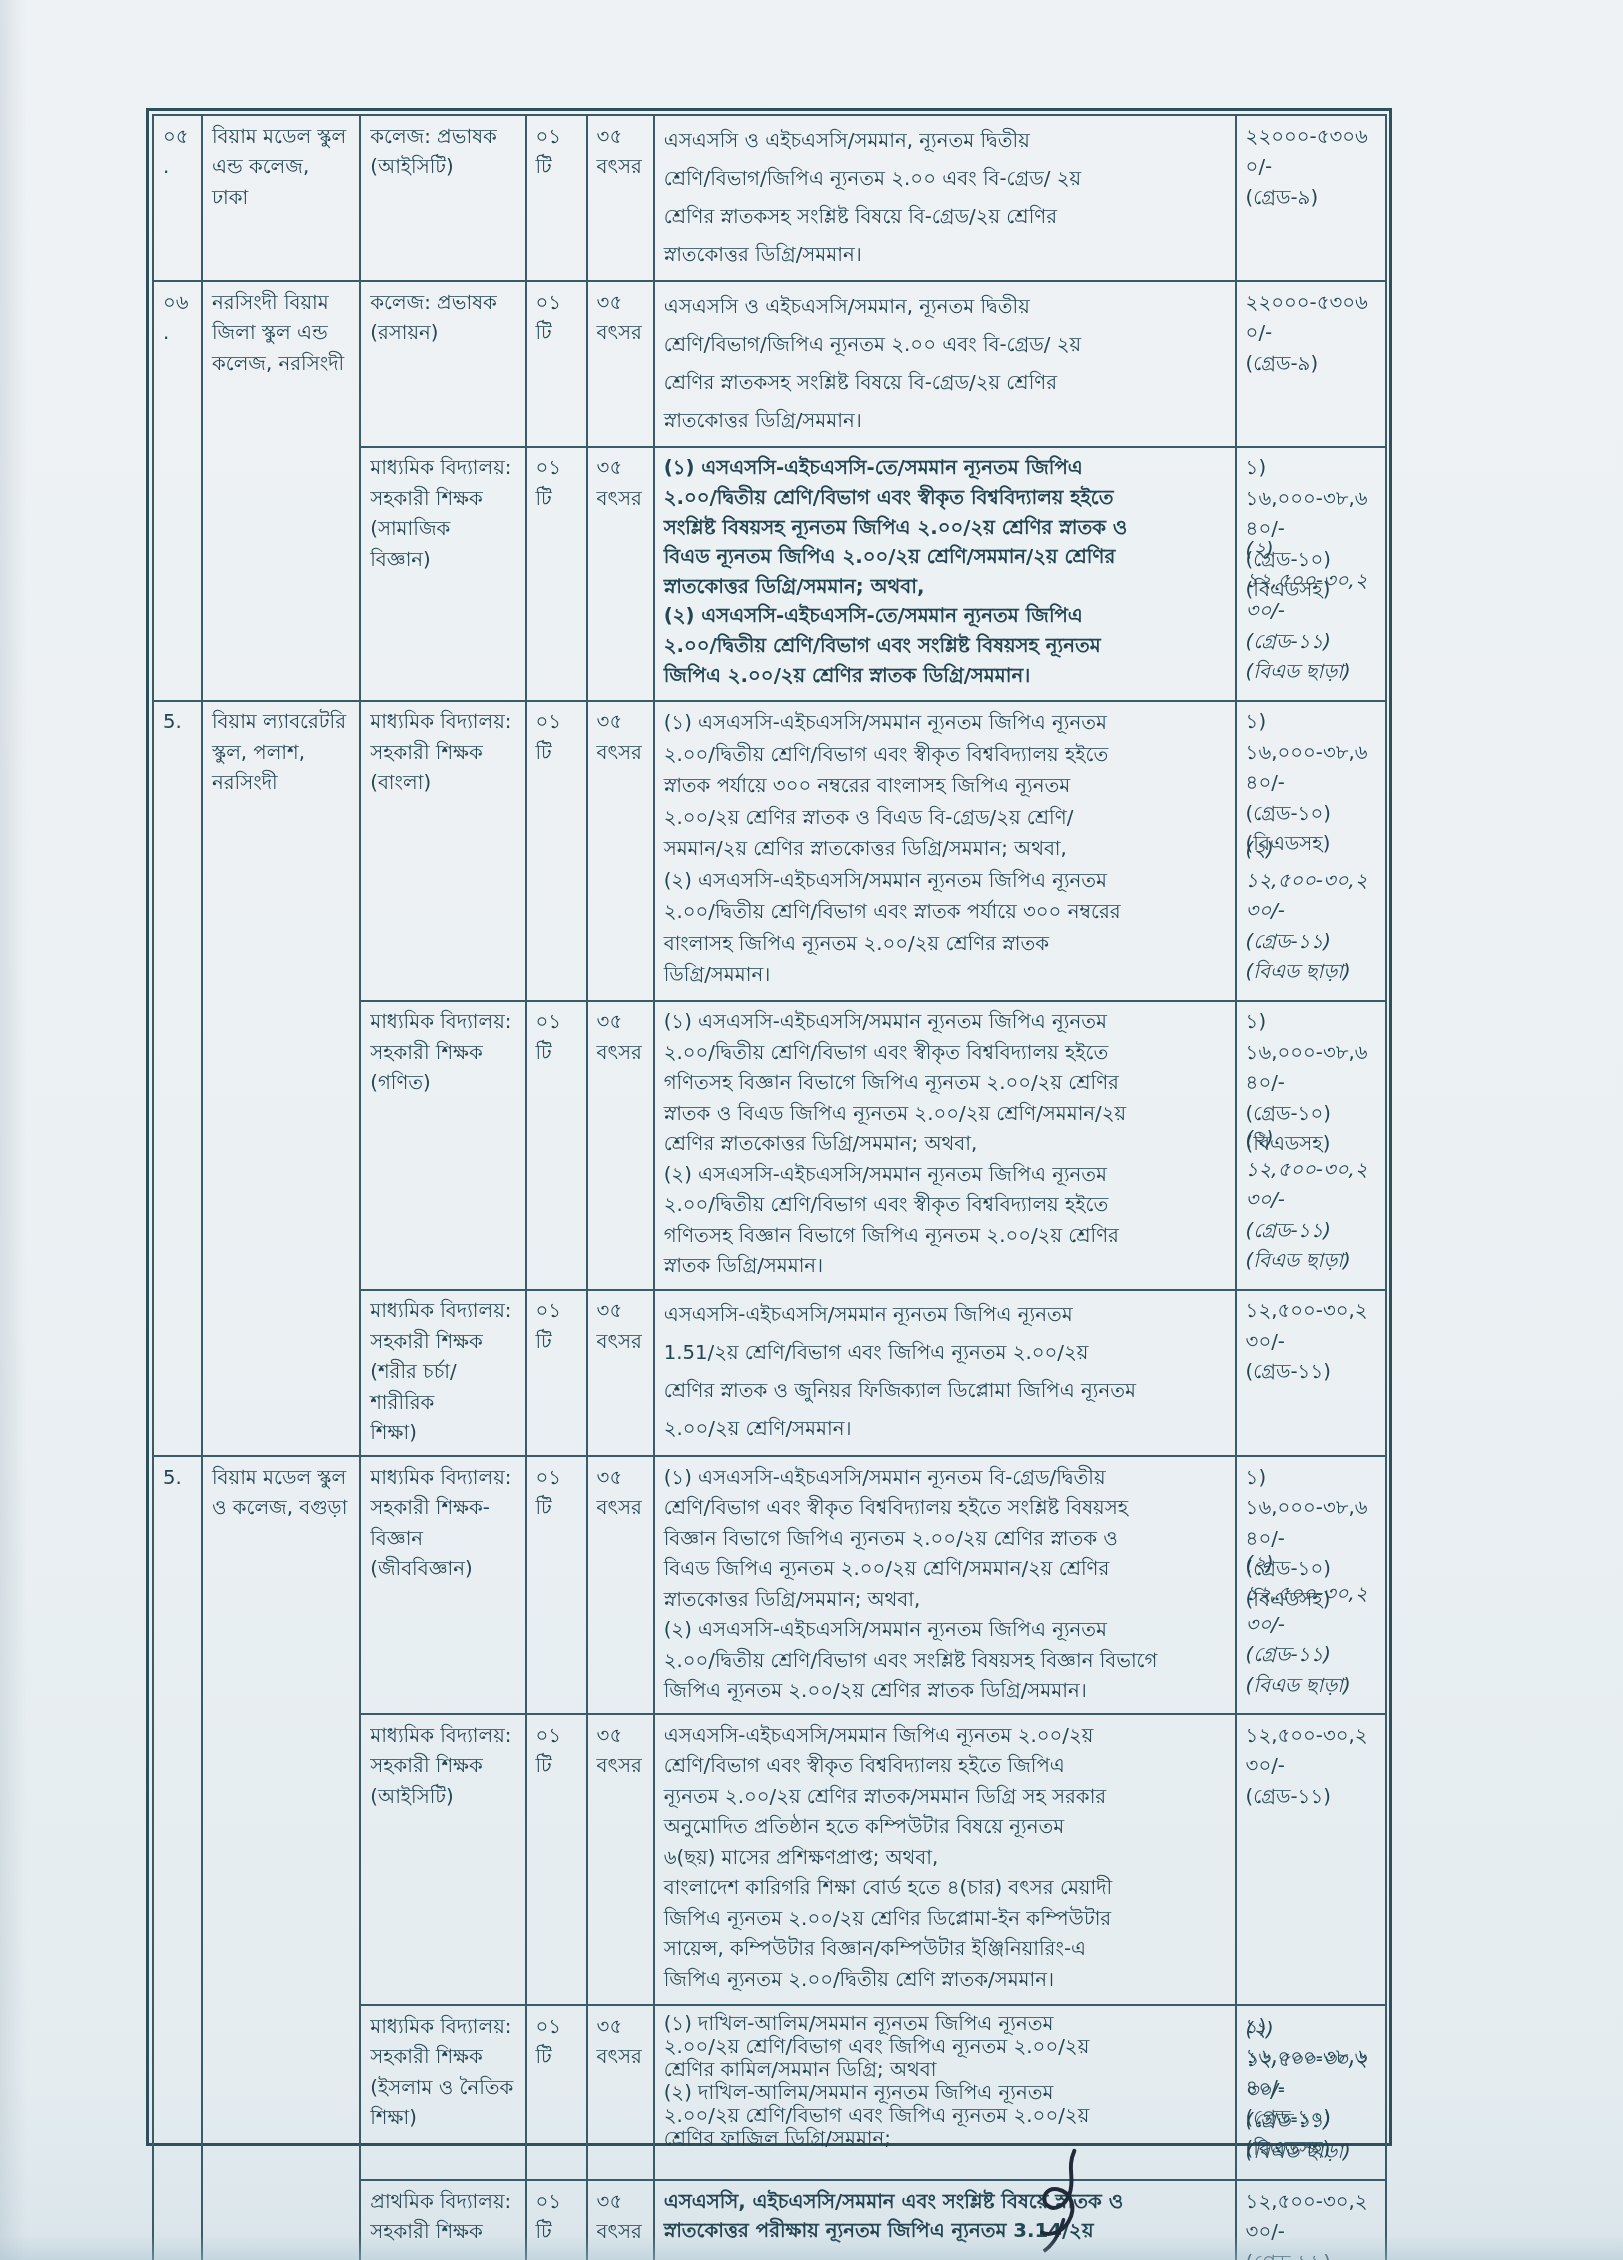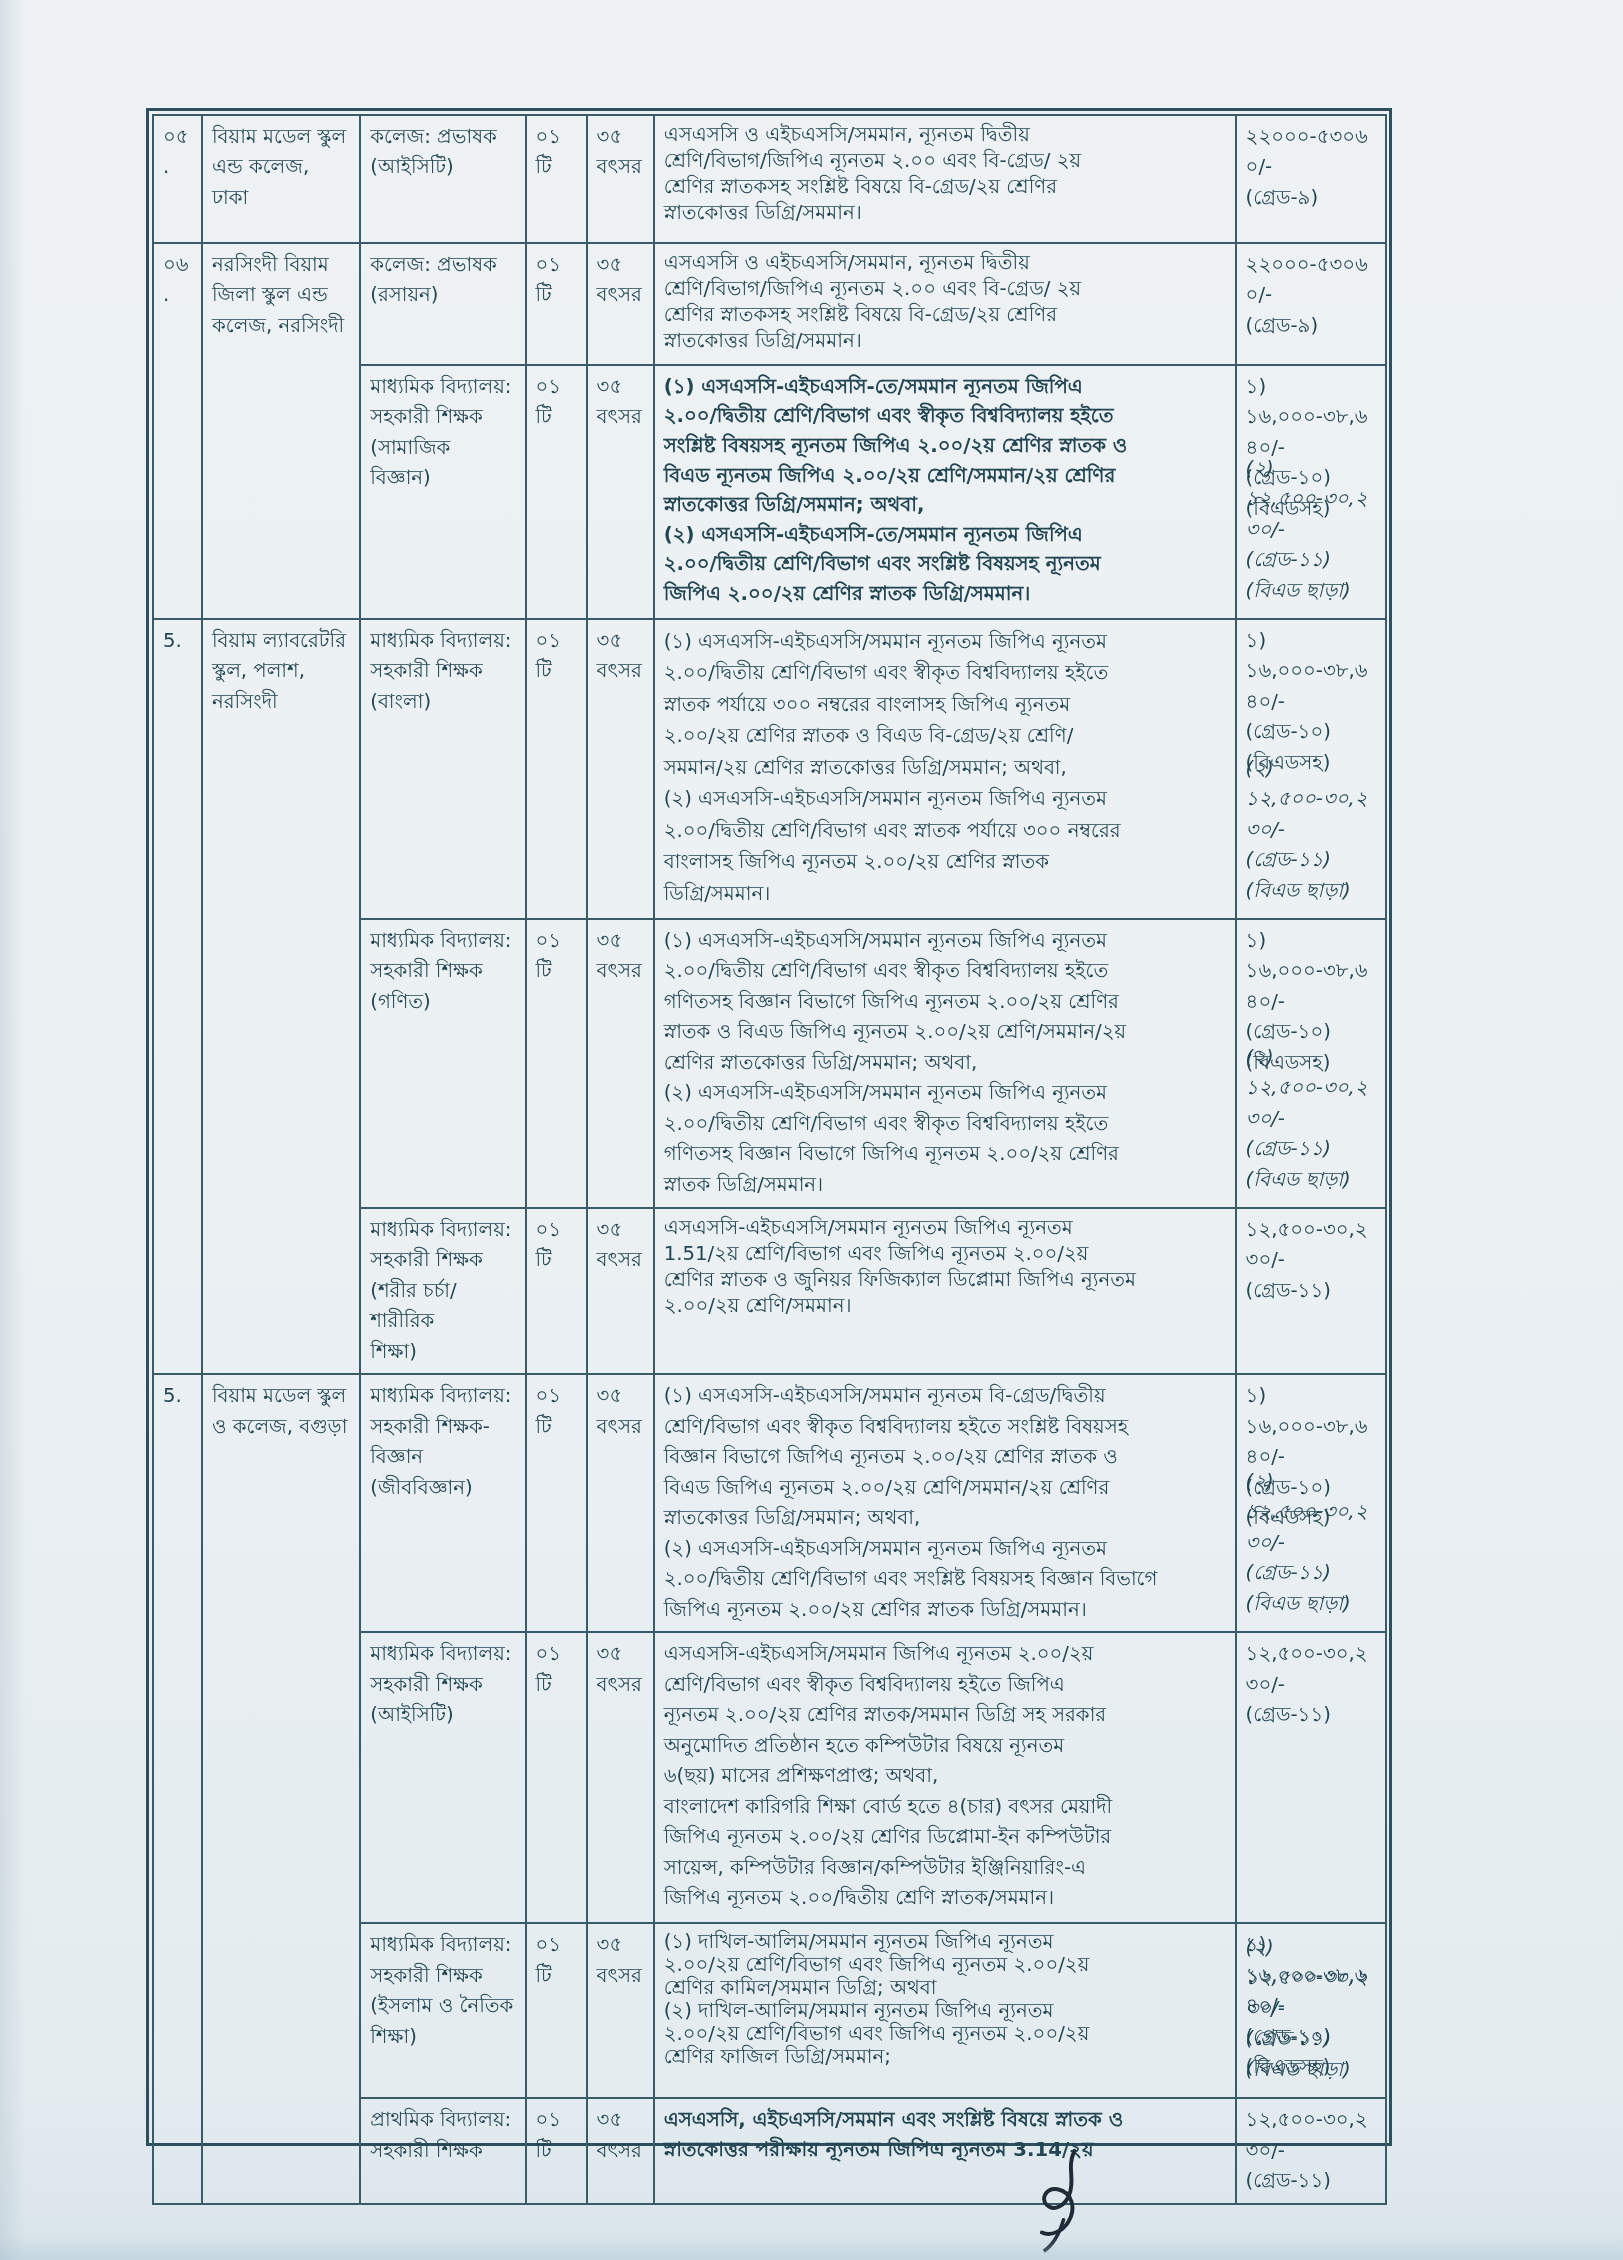--- a/index.html
+++ b/index.html
@@ -41,21 +41,21 @@
   }
   td.c-serial{padding-left:10.8px;font-size:19.7px;line-height:29.6px;}
   td.c-inst{line-height:36px;}
   td.c-post{line-height:36px;}
   td.c-count{line-height:29.6px;}
   td.c-age{line-height:29.6px;}
   td.c-sal{font-size:18.7px;line-height:28.6px;position:relative;}
   .sal-1{display:block;white-space:pre-line;}
   .sal-2{display:block;white-space:pre-line;position:absolute;left:8.9px;right:8px;bottom:11.8px;font-style:italic;}
   .lh-138 td.c-qual{line-height:23px;}
-  .lh-145 td.c-qual{line-height:26px;}
+  .lh-145 td.c-qual{line-height:38px;}
   .lh-150 td.c-qual{line-height:29.6px;font-weight:bold;}
   .lh-155 td.c-qual{line-height:30.5px;}
   .lh-160 td.c-qual{line-height:31.5px;}
   .handwriting{position:absolute;left:1023px;top:2145px;}
   .bottom-band{
     position:absolute;left:0;right:0;bottom:0;height:25.6px;
     background:linear-gradient(180deg,rgba(168,194,209,0),rgba(168,194,209,.45));
     pointer-events:none;
   }
 </style>

